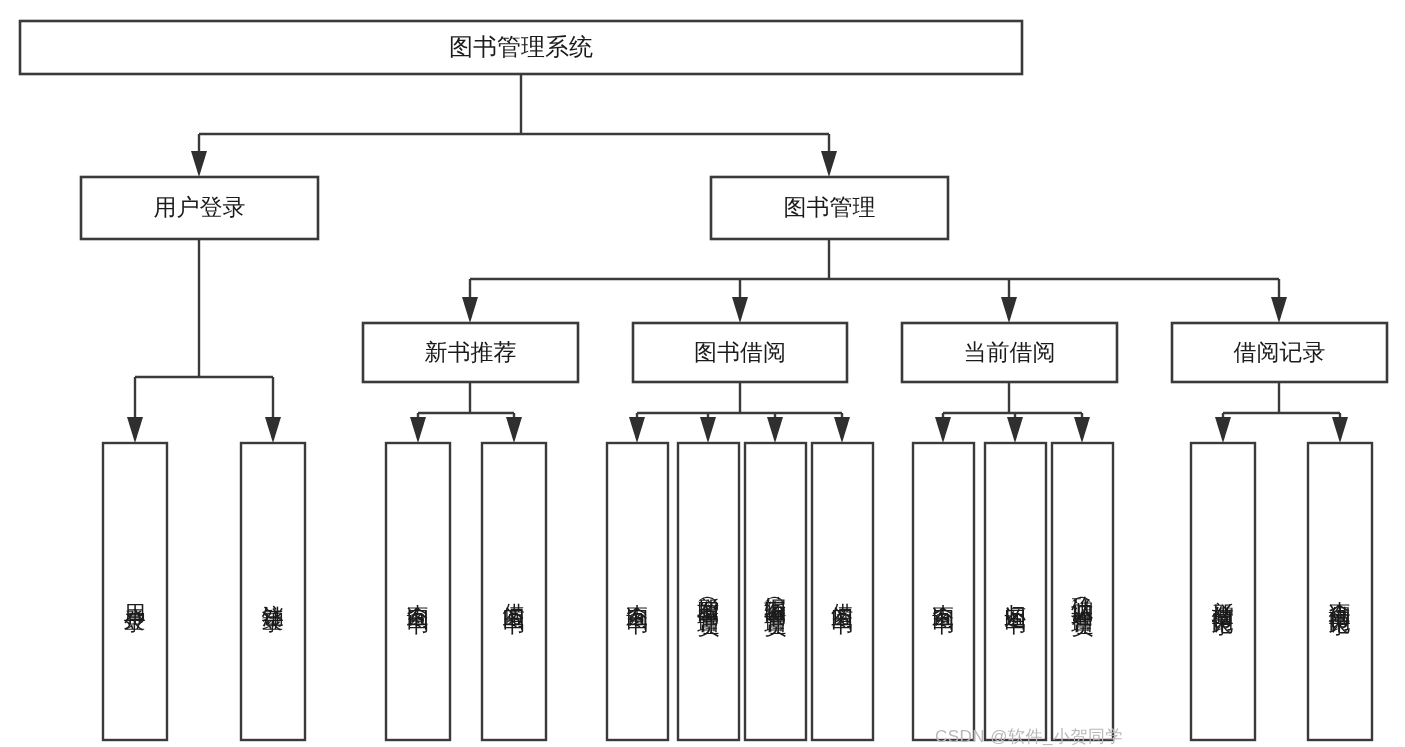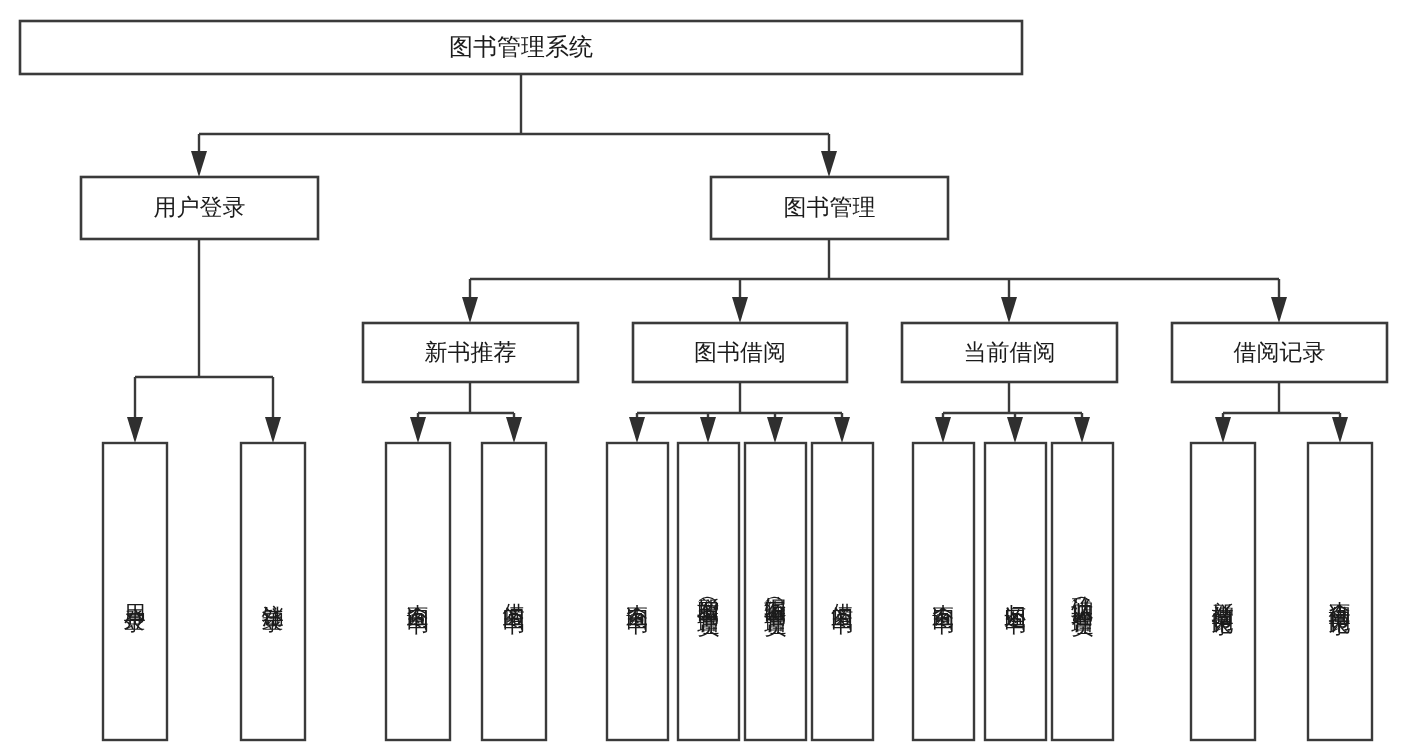--- a/index.html
+++ b/index.html
@@ -264,13 +264,14 @@
       <div class="vert-label-wrap" style="left: 1052px; top: 436px; width: 61px; height: 297px;">
         <span class="vert-label">确认归还（管理员）</span>
       </div>
       <div class="vert-label-wrap" style="left: 1191px; top: 436px; width: 64px; height: 297px;">
         <span class="vert-label">新增借阅记录</span>
       </div>
       <div class="vert-label-wrap" style="left: 1308px; top: 436px; width: 64px; height: 297px;">
         <span class="vert-label">查询借阅记录</span>
       </div>
     </div>
+  <div class="watermark">CSDN @软件_小贺同学</div>
 </div>
 
 </body></html>

